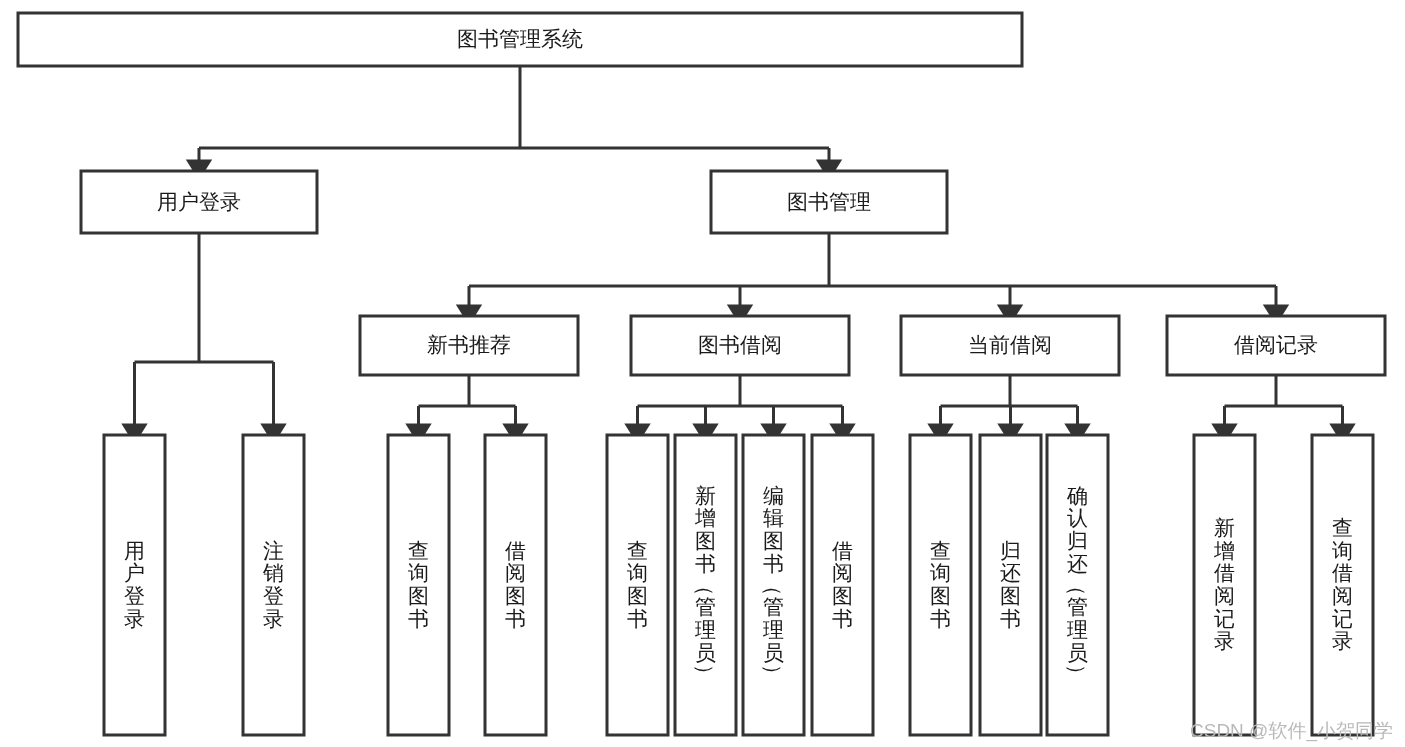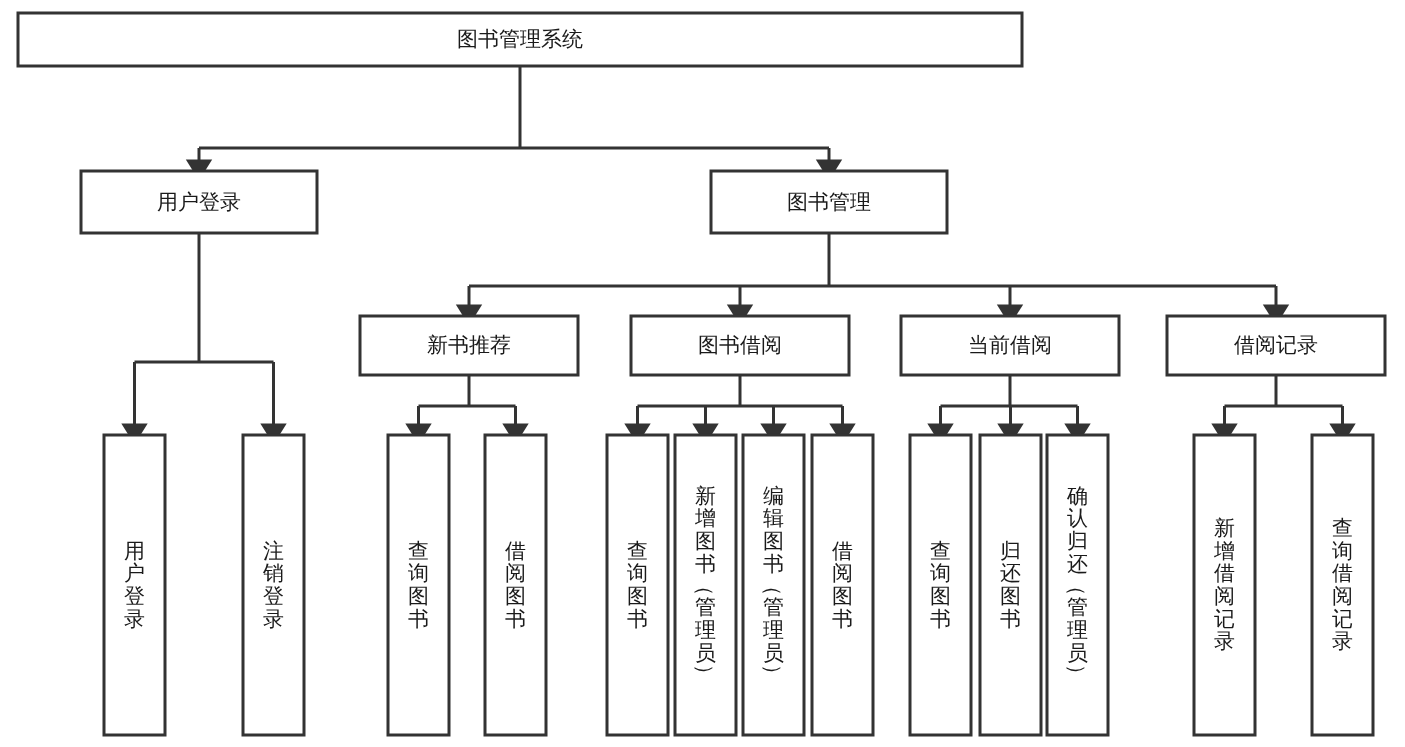--- a/index.html
+++ b/index.html
@@ -155,14 +155,15 @@
       <div class="node-label-v" style="left: 675px; top: 435px; width: 61px; height: 300px;"><span>新</span><span>增</span><span>图</span><span>书</span><span style="transform: rotate(90deg); display: block; line-height: 1;">（</span><span>管</span><span>理</span><span>员</span><span style="transform: rotate(90deg); display: block; line-height: 1;">）</span></div>
       <div class="node-label-v" style="left: 743px; top: 435px; width: 61px; height: 300px;"><span>编</span><span>辑</span><span>图</span><span>书</span><span style="transform: rotate(90deg); display: block; line-height: 1;">（</span><span>管</span><span>理</span><span>员</span><span style="transform: rotate(90deg); display: block; line-height: 1;">）</span></div>
       <div class="node-label-v" style="left: 812px; top: 435px; width: 61px; height: 300px;"><span>借</span><span>阅</span><span>图</span><span>书</span></div>
       <div class="node-label-v" style="left: 910px; top: 435px; width: 61px; height: 300px;"><span>查</span><span>询</span><span>图</span><span>书</span></div>
       <div class="node-label-v" style="left: 980px; top: 435px; width: 61px; height: 300px;"><span>归</span><span>还</span><span>图</span><span>书</span></div>
       <div class="node-label-v" style="left: 1047px; top: 435px; width: 61px; height: 300px;"><span>确</span><span>认</span><span>归</span><span>还</span><span style="transform: rotate(90deg); display: block; line-height: 1;">（</span><span>管</span><span>理</span><span>员</span><span style="transform: rotate(90deg); display: block; line-height: 1;">）</span></div>
       <div class="node-label-v" style="left: 1194px; top: 435px; width: 61px; height: 300px;"><span>新</span><span>增</span><span>借</span><span>阅</span><span>记</span><span>录</span></div>
       <div class="node-label-v" style="left: 1312px; top: 435px; width: 61px; height: 300px;"><span>查</span><span>询</span><span>借</span><span>阅</span><span>记</span><span>录</span></div>
     </div>
 
+  <div class="watermark" style="left: 1190px; top: 718px;">CSDN @软件_小贺同学</div>
 
 </div>
 
 </body></html>

